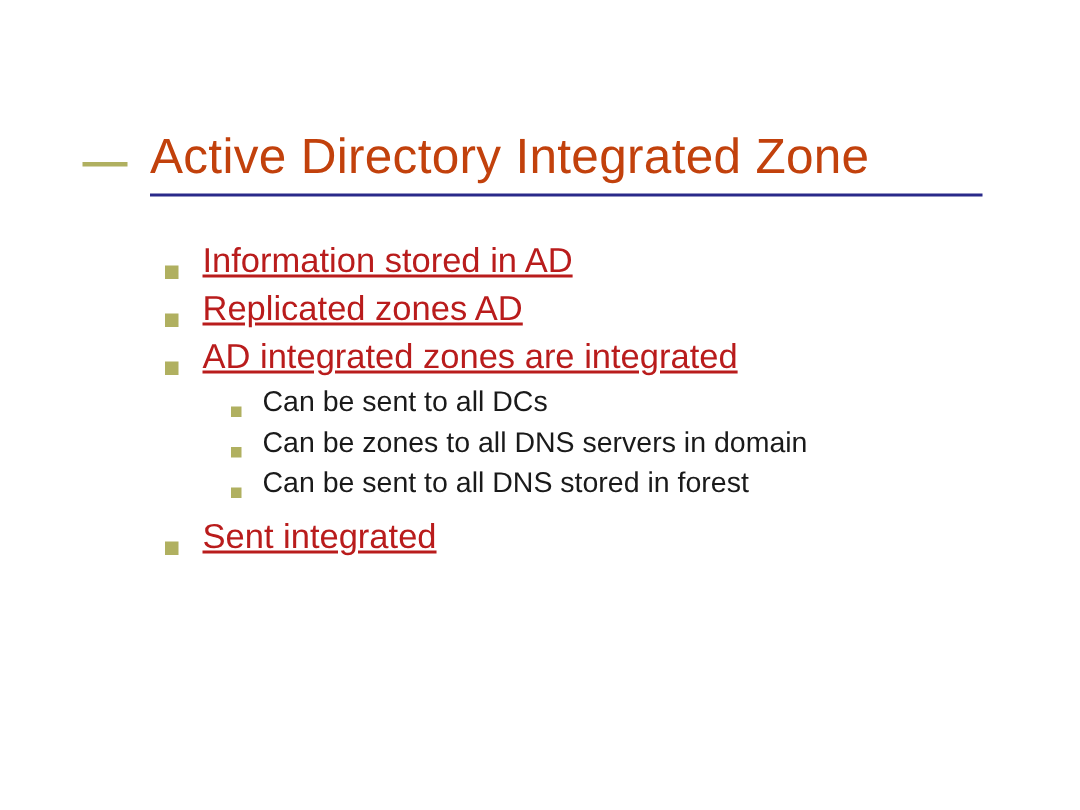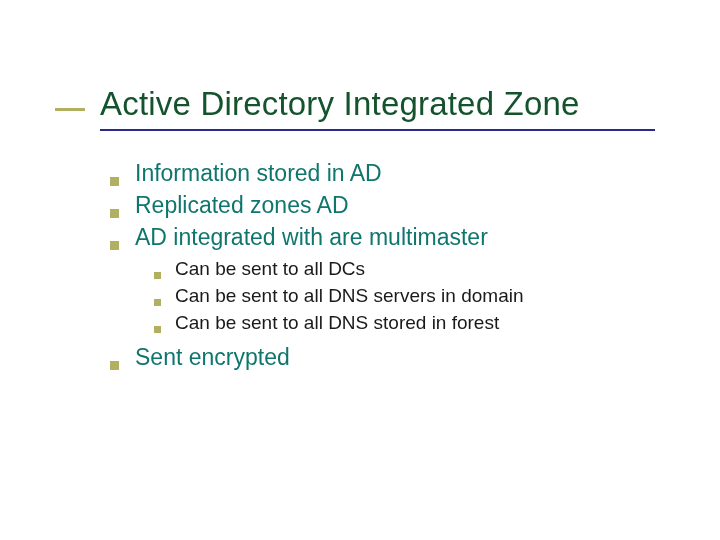--- a/index.html
+++ b/index.html
@@ -21,21 +21,21 @@
       position: absolute;
       left: -45px;
       top: 50%;
       width: 30px;
       height: 3px;
       background: #b0b060;
     }
     .title {
       font-size: 33px;
       font-weight: 400;
-      color: #14532d;
+      color: #c2410c;
       letter-spacing: 0.2px;
     }
     .title-underline {
       margin-top: 6px;
       height: 2px;
       background: #2a2a8a;
       width: 555px;
     }
     .content {
       padding-left: 10px;
@@ -49,22 +49,23 @@
       width: 9px;
       height: 9px;
       background: #b0b060;
       flex-shrink: 0;
       margin-right: 16px;
       position: relative;
       top: 5px;
     }
     .text {
       font-size: 23px;
-      color: #0f766e;
+      color: #b91c1c;
       line-height: 1.25;
+      text-decoration: underline;
     }
     .sub {
       padding-left: 44px;
       margin-top: 6px;
       margin-bottom: 8px;
     }
     .sub-item {
       display: flex;
       align-items: baseline;
       margin-bottom: 2px;
@@ -99,36 +100,36 @@
     <div class="item">
       <div class="bullet"></div>
       <div class="text">Information stored in AD</div>
     </div>
     <div class="item">
       <div class="bullet"></div>
       <div class="text">Replicated zones AD</div>
     </div>
     <div class="item">
       <div class="bullet"></div>
-      <div class="text">AD integrated with are multimaster</div>
+      <div class="text">AD integrated zones are integrated</div>
     </div>
 
     <div class="sub">
       <div class="sub-item">
         <div class="sub-bullet"></div>
         <div class="sub-text">Can be sent to all DCs</div>
       </div>
       <div class="sub-item">
         <div class="sub-bullet"></div>
-        <div class="sub-text">Can be sent to all DNS servers in domain</div>
+        <div class="sub-text">Can be zones to all DNS servers in domain</div>
       </div>
       <div class="sub-item">
         <div class="sub-bullet"></div>
         <div class="sub-text">Can be sent to all DNS stored in forest</div>
       </div>
     </div>
 
     <div class="item">
       <div class="bullet"></div>
-      <div class="text">Sent encrypted</div>
+      <div class="text">Sent integrated</div>
     </div>
   </div>
 </div>
 
 </body></html>

